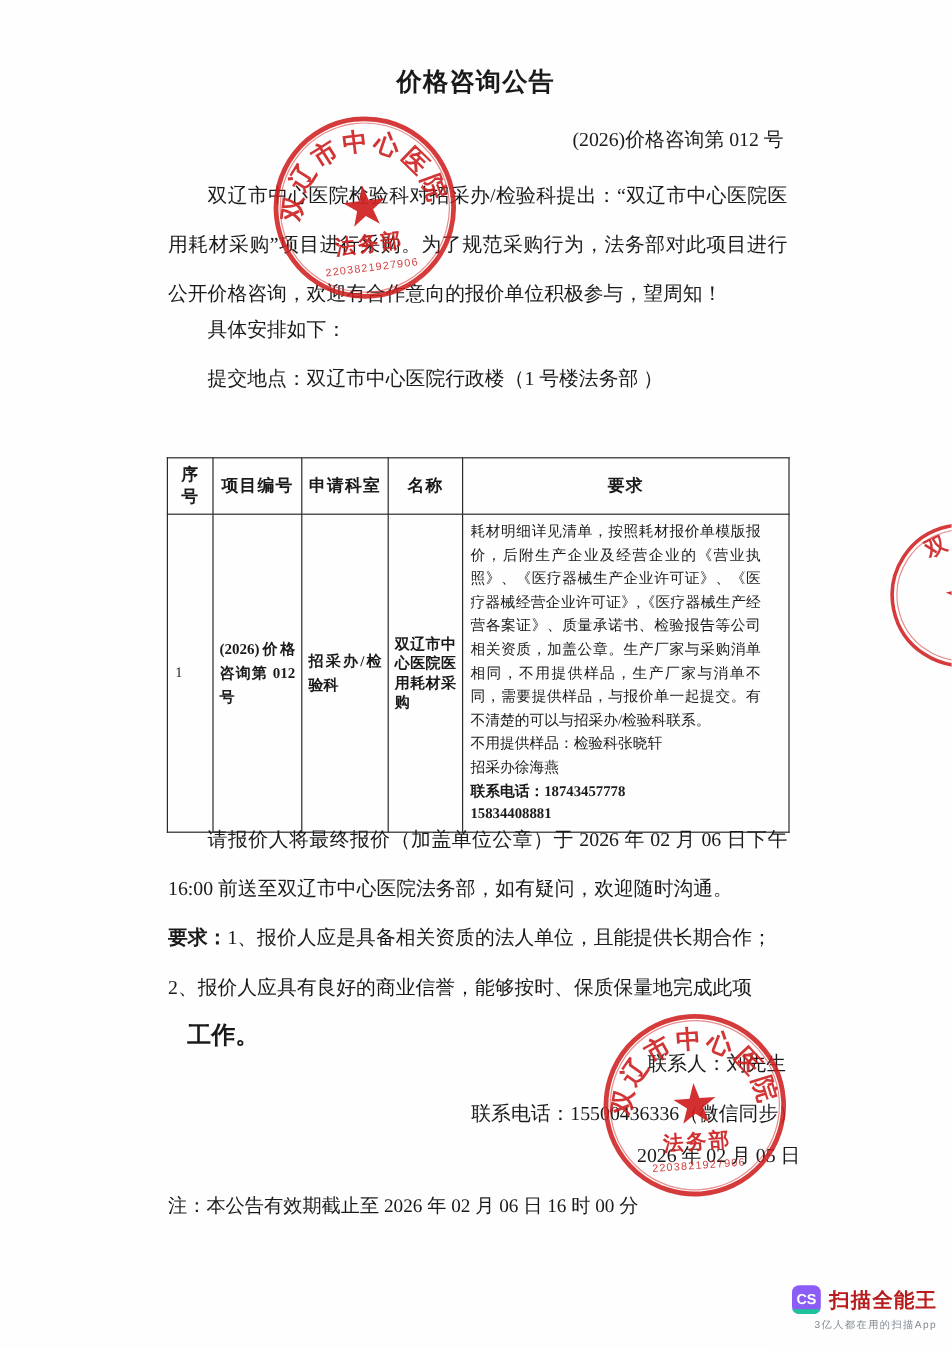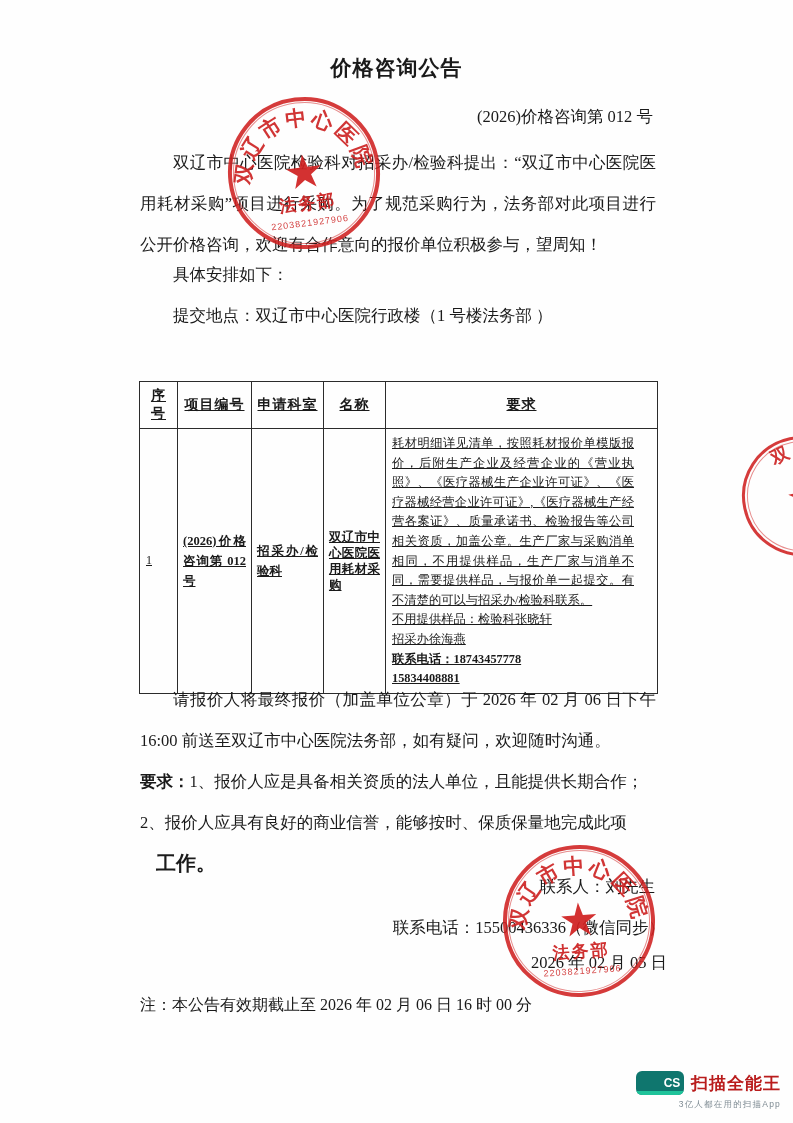--- a/index.html
+++ b/index.html
@@ -65,21 +65,20 @@
 
   
   .req-table {
     position: absolute;
     left: 139px;
     top: 381px;
     width: 519px;
     border-collapse: collapse;
     font-size: 12px;
     table-layout: fixed;
-    text-decoration: underline;
   }
   .req-table th, .req-table td {
     border: 1px solid #2b2b2b;
     padding: 3px 5px;
     vertical-align: middle;
   }
   .req-table th {
     text-align: center;
     font-size: 14px;
     font-weight: bold;
@@ -228,31 +227,30 @@
   }
   .wm-row {
     display: flex;
     align-items: center;
     justify-content: flex-end;
     gap: 7px;
   }
   .wm-badge {
     width: 24px; height: 24px;
     border-radius: 6px;
-    background: #0f766e;
+    background: #8b5cf6;
     color: #ffffff;
     font-family: "Liberation Sans", "DejaVu Sans", sans-serif;
     font-size: 12px;
     font-weight: bold;
     display: flex;
     align-items: center;
     justify-content: center;
     position: relative;
     overflow: hidden;
-    padding-left: 24px;
   }
   .wm-badge::after {
     content: "";
     position: absolute;
     left: 0; right: 0; bottom: 0;
     height: 4px;
     background: #1fc39a;
   }
   .wm-name {
     font-family: "Liberation Sans", "DejaVu Sans", sans-serif;

